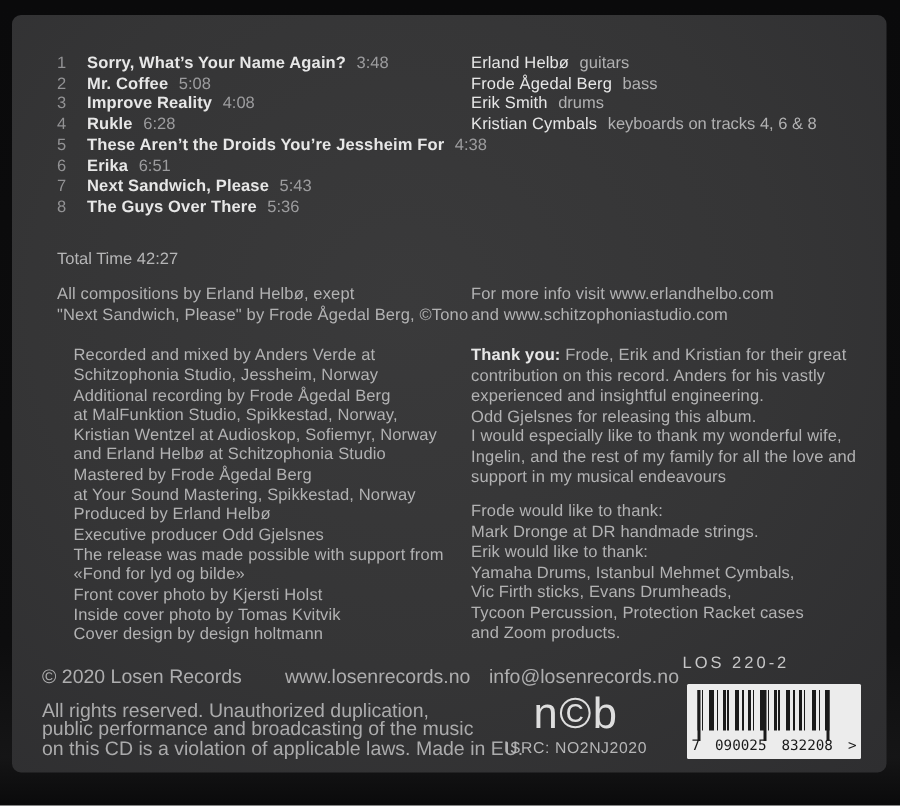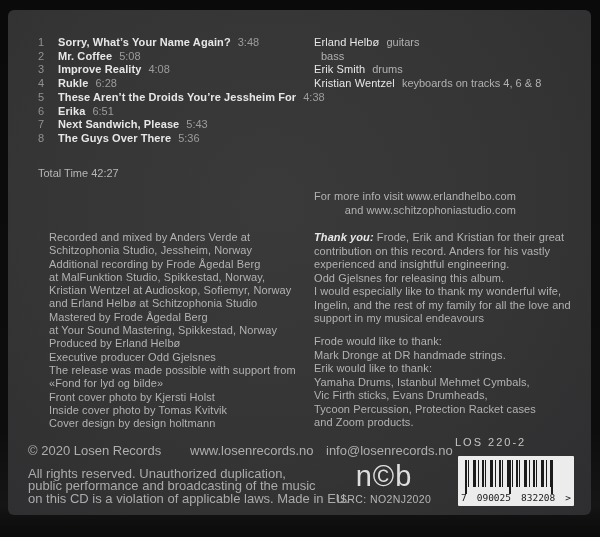--- a/index.html
+++ b/index.html
@@ -21,25 +21,25 @@
   .ttitle{color:#e7e7e7;font-weight:bold;letter-spacing:.1px;text-align:right;}
   .ttime{color:#9c9c9e;margin-left:7px;}
   .pname{color:#e7e7e7;font-weight:normal;letter-spacing:.1px;}
   .prole{color:#b1b1b2;margin-left:7px;}
   .tracklist{left:30px;top:26px;}
   .personnel{left:306px;top:26px;}
   .total-time{left:30px;top:157px;font-size:11px;color:#b6b6b7;}
   
   .para{font-size:11px;line-height:13.5px;color:#b2b2b3;white-space:pre-line;letter-spacing:.1px;}
   .comp-note{left:30px;top:180px;}
-  .info-note{left:306px;top:180px;text-align:right;}
+  .info-note{left:306px;top:180px;}
   .credits{left:41px;top:221px;line-height:13.3px;width:276px;}
   .thanks1{left:306px;top:221px;width:276px;}
   .thanks2{left:306px;top:325px;width:276px;}
-  .bold-label{color:#e7e7e7;font-weight:bold;font-style:italic;}
+  .bold-label{color:#e7e7e7;font-weight:bold;}
   
   .foot{font-size:13px;color:#aeaeaf;top:433px;white-space:nowrap;}
   .f-copy{left:20px;}
   .f-web{left:170px;margin-left:12px;}
   .f-mail{left:318px;}
   .catalog{left:447px;top:426px;font-size:11px;letter-spacing:2px;color:#c6c6c7;}
   .legal{left:20px;top:458px;font-size:13px;line-height:12.4px;color:#ababac;white-space:pre-line;}
   .ncb{left:306px;top:452px;width:140px;text-align:center;}
   .ncb-logo{font-size:29px;line-height:28px;color:#dedede;letter-spacing:1px;}
   .isrc{margin-top:3px;font-size:10.5px;color:#b6b6b7;letter-spacing:.4px;}
@@ -101,34 +101,37 @@
         <span class="ttime">5:36</span>
       </div>
   </div>
 
   <div class="abs personnel">
     <div class="row">
         <span class="pname">Erland Helbø</span>
         <span class="prole">guitars</span>
       </div>
     <div class="row">
+        <span class="pname">Frode Ågedal Berg</span>
         <span class="prole">bass</span>
       </div>
     <div class="row">
         <span class="pname">Erik Smith</span>
         <span class="prole">drums</span>
       </div>
     <div class="row">
-        <span class="pname">Kristian Wentzel</span>
+        <span class="pname">Kristian Cymbals</span>
         <span class="prole">keyboards on tracks 4, 6 &amp; 8</span>
       </div>
   </div>
 
   <div class="abs total-time">Total Time 42:27</div>
 
+  <div class="abs para comp-note">All compositions by Erland Helbø, exept
+"Next Sandwich, Please" by Frode Ågedal Berg, ©Tono</div>
   <div class="abs para info-note">For more info visit www.erlandhelbo.com
 and www.schitzophoniastudio.com</div>
 
   <div class="abs para credits">Recorded and mixed by Anders Verde at
 Schitzophonia Studio, Jessheim, Norway
 Additional recording by Frode Ågedal Berg
 at MalFunktion Studio, Spikkestad, Norway,
 Kristian Wentzel at Audioskop, Sofiemyr, Norway
 and Erland Helbø at Schitzophonia Studio
 Mastered by Frode Ågedal Berg

